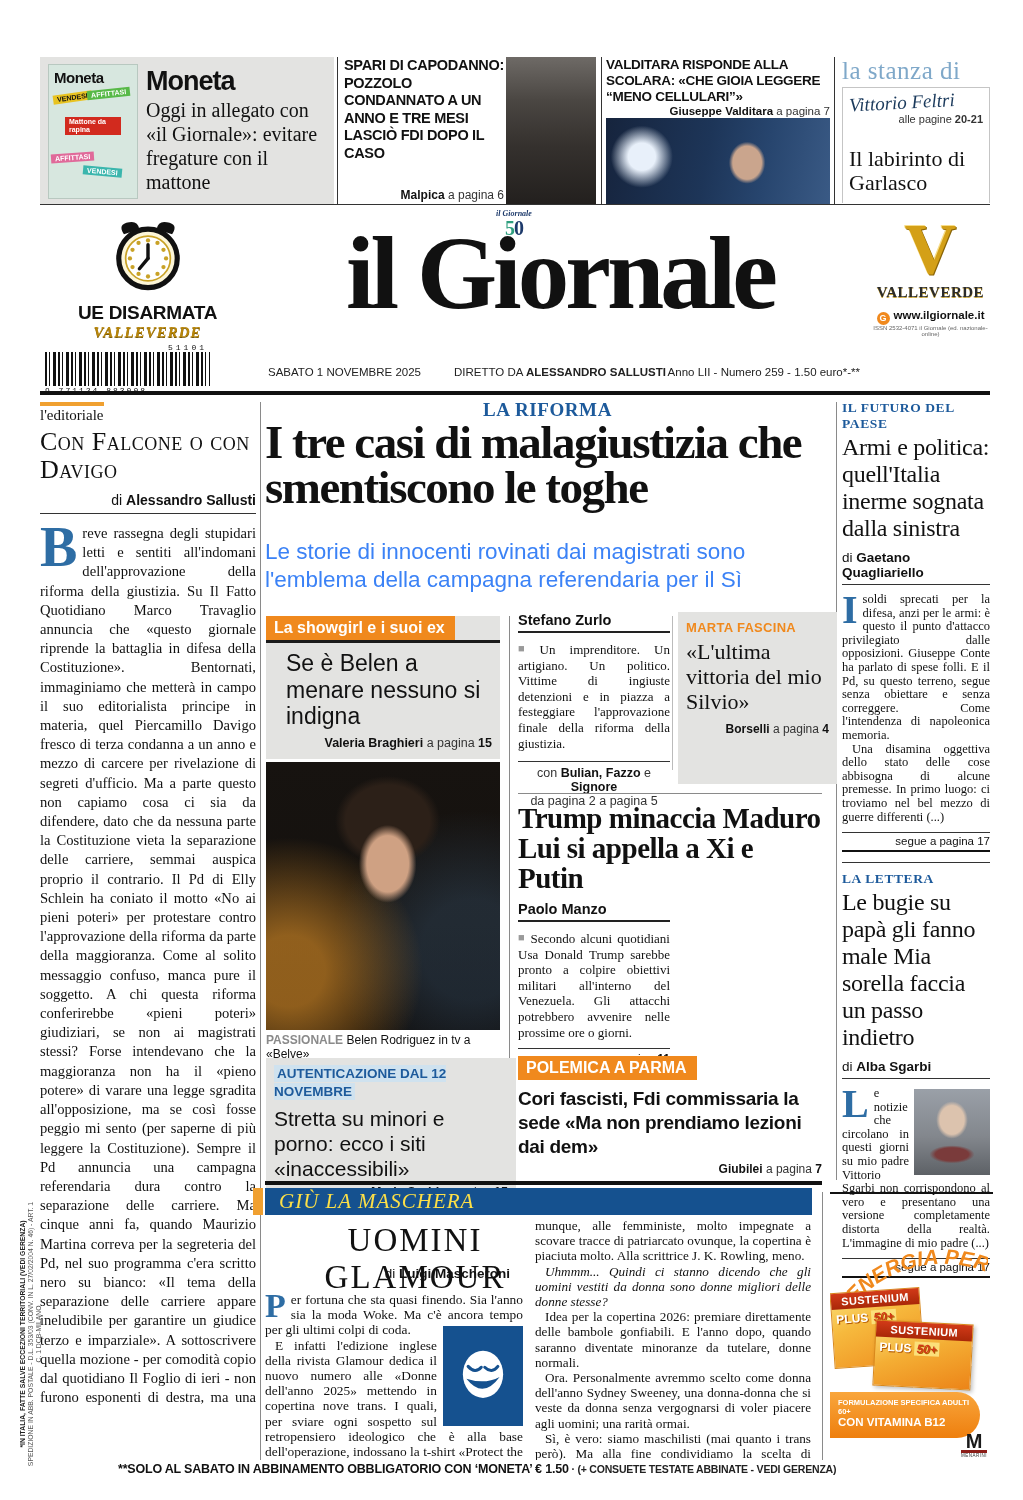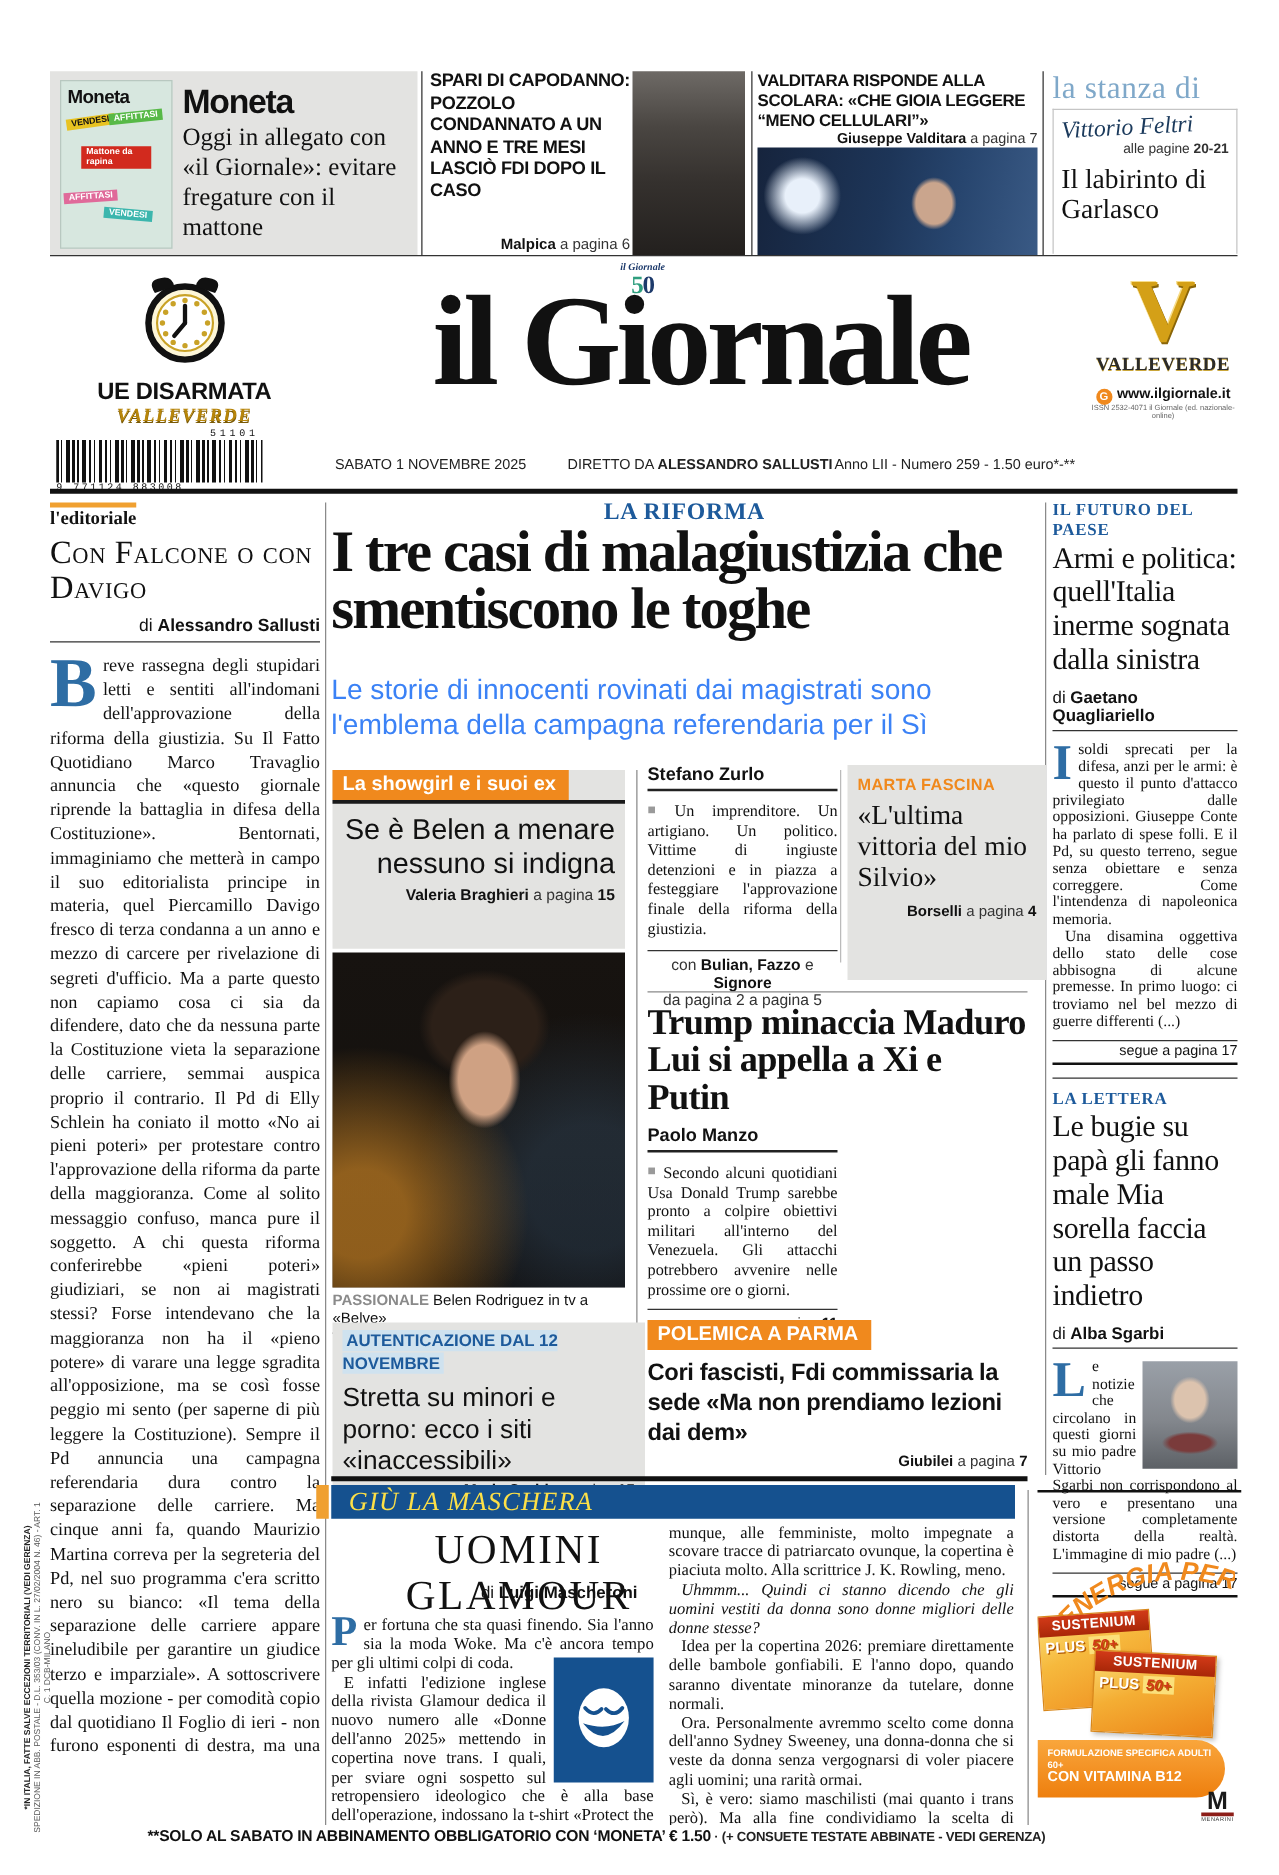--- a/index.html
+++ b/index.html
@@ -34,21 +34,21 @@
   .valditara-box{left:606px;top:57px;width:224px;height:60px;}
   .valditara-photo{left:606px;top:118px;width:224px;height:86px;background:
      radial-gradient(circle at 16% 45%, #e8f0fa 0 7%, rgba(230,240,250,0) 16%),
      radial-gradient(ellipse 26px 30px at 63% 52%, #caa58d 0 55%, rgba(0,0,0,0) 70%),
      linear-gradient(100deg,#16243d 0%,#1d3558 45%,#27456e 70%,#3a5a85 100%);}
   .stanza-box{left:842px;top:57px;width:148px;height:147px;}
   .stanza-title{font-size:25px;color:#7fa8c9;letter-spacing:.5px;}
   .stanza-inner{border:1px solid #c5c5c5;border-bottom:none;margin-top:2px;padding:3px 6px 0 6px;height:112px;}
   .signature{font-style:italic;font-size:19px;color:#1b3a5c;transform:rotate(-3deg);}
   .stanza-pages{font-family:"Liberation Sans",sans-serif;font-size:11px;color:#333;}
-  .stanza-head{font-size:22px;line-height:24px;margin-top:6px;}
+  .stanza-head{font-size:22px;line-height:24px;margin-top:22px;}
 
   
   .promo{left:40px;top:212px;width:215px;text-align:center;}
   .promo-title{font-family:"Liberation Sans",sans-serif;font-weight:800;font-size:19px;letter-spacing:-.3px;}
   .promo-brand{font-weight:800;font-style:italic;font-size:15px;color:#b8860b;letter-spacing:1px;
                text-shadow:0 1px 0 #7a5a06;}
   .barcode{left:45px;top:352px;width:165px;height:34px;background:
       repeating-linear-gradient(90deg,#111 0 2px,#fff 2px 4px,#111 4px 5px,#fff 5px 8px,#111 8px 11px,#fff 11px 13px);}
   .barcode-num{left:45px;top:386px;width:165px;font-family:"Liberation Mono",monospace;font-size:8px;letter-spacing:2px;}
   .barcode-code{left:168px;top:343px;font-family:"Liberation Mono",monospace;font-size:8px;letter-spacing:3px;}
@@ -66,35 +66,35 @@
                text-shadow:0 1px 0 #caa63a;}
   .gdot{display:inline-block;width:13px;height:13px;border-radius:50%;background:#f0891d;color:#fff;
         font-family:"Liberation Sans",sans-serif;font-weight:700;font-size:9px;line-height:13px;text-align:center;vertical-align:-2px;}
   .site{font-family:"Liberation Sans",sans-serif;font-weight:700;font-size:11.5px;}
   .issn{font-family:"Liberation Sans",sans-serif;font-size:6px;color:#666;}
   .mast-rule{left:40px;top:391px;width:950px;height:4px;background:#111;}
 
   
   .vdiv{position:absolute;background:#8a8a8a;width:1px;}
   .edit-col{left:40px;top:402px;width:216px;}
-  .edit-tag{display:inline-block;border-top:4px solid #f0a030;font-weight:700;font-size:15px;padding-top:1px;}
+  .edit-tag{display:inline-block;border-top:4px solid #f0a030;font-weight:400;font-size:15px;padding-top:1px;}
   .edit-head{font-size:26px;line-height:28px;font-variant:small-caps;font-weight:400;letter-spacing:.5px;margin-top:4px;}
   .edit-by{font-family:"Liberation Sans",sans-serif;font-size:14px;margin-top:8px;border-bottom:1px solid #333;padding-bottom:5px;}
   .edit-body{font-size:14.6px;line-height:19.2px;margin-top:10px;height:885px;overflow:hidden;}
   .edit-body .dropcap{font-size:56px;}
 
   .main-kicker{left:265px;top:399px;width:565px;font-size:19px;}
   .main-head{left:265px;top:420px;width:567px;font-weight:700;font-size:47px;line-height:45px;letter-spacing:-1.5px;}
   .main-deck{left:265px;top:538px;width:565px;font-size:22.5px;line-height:28px;color:#3b82f6;}
 
   .belen-box{left:266px;top:616px;width:234px;height:143px;padding:0 0 0 0;}
   .label-orange{display:inline-block;background:#f0891d;color:#fff;font-family:"Liberation Sans",sans-serif;
                 font-weight:700;font-size:16px;padding:3px 10px 3px 8px;}
   .belen-rule{height:3px;background:#1a1a1a;}
-  .belen-head{font-family:"Liberation Sans",sans-serif;font-size:23px;line-height:26.5px;padding:7px 8px 0 8px;text-align:right;}
+  .belen-head{font-family:"Liberation Sans",sans-serif;font-size:23px;line-height:26.5px;padding:7px 8px 0 20px;}
   .belen-photo{left:266px;top:762px;width:234px;height:268px;background:
       radial-gradient(ellipse 40px 54px at 52% 38%, #cfa183 0 52%, rgba(0,0,0,0) 72%),
       radial-gradient(ellipse 70px 60px at 52% 22%, #2c2018 0 60%, rgba(0,0,0,0) 75%),
       radial-gradient(circle at 10% 78%, rgba(228,148,40,.6) 0 12%, rgba(120,60,10,0) 45%),
       radial-gradient(circle at 88% 70%, rgba(60,90,120,.35) 0 18%, rgba(0,0,0,0) 50%),
       linear-gradient(180deg,#171310 0%,#14110e 60%,#0e0b09 100%);}
   .caption{left:266px;top:1033px;width:234px;font-family:"Liberation Sans",sans-serif;font-size:12px;
            border-bottom:1px solid #555;padding-bottom:5px;}
   .caption .tag{color:#8a8a8a;font-weight:700;}
   .porno-box{left:266px;top:1058px;width:234px;height:118px;padding:6px 8px;}

